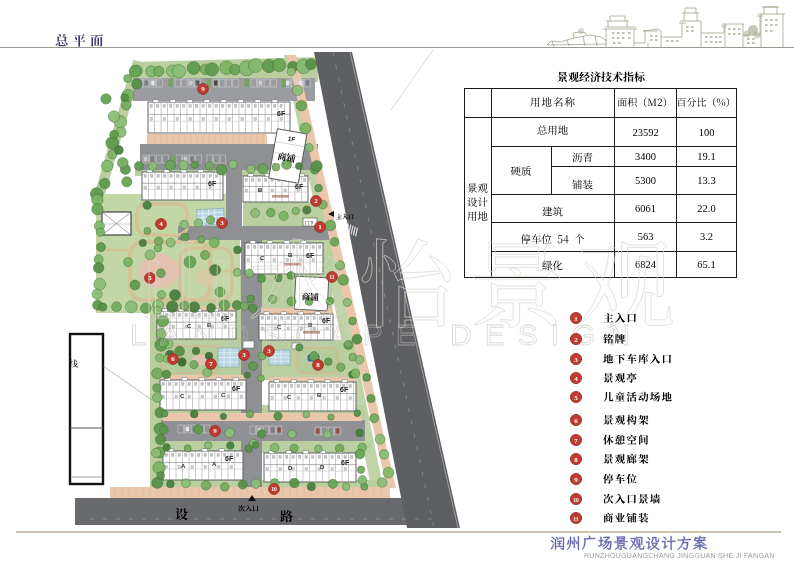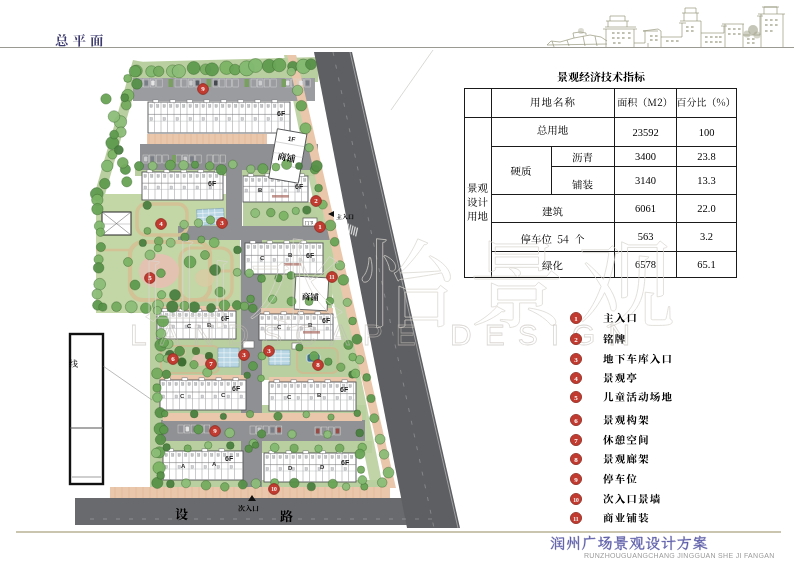--- a/index.html
+++ b/index.html
@@ -1095,40 +1095,40 @@
 <tr style="height:28px">
         <td rowspan="6"></td>
         <td colspan="2"></td>
         <td>23592</td>
         <td>100</td>
       </tr>
 <tr style="height:19px">
         <td rowspan="2"></td>
         <td></td>
         <td>3400</td>
-        <td>23.8</td>
+        <td>19.1</td>
       </tr>
 <tr style="height:27px">
         <td></td>
-        <td>3140</td>
+        <td>5300</td>
         <td>13.3</td>
       </tr>
 <tr style="height:27px">
         <td colspan="2"></td>
         <td>6061</td>
         <td>22.0</td>
       </tr>
 <tr style="height:28px">
         <td colspan="2"></td>
         <td>563</td>
         <td>3.2</td>
       </tr>
 <tr style="height:25px">
         <td colspan="2"></td>
-        <td>6578</td>
+        <td>6824</td>
         <td>65.1</td>
       </tr>
 </tbody>
   </table>
 
 <svg class="abs" style="left:0;top:0;z-index:5;" width="794" height="562" viewBox="0 0 794 562">
     <use href="#r38" transform="translate(138.0 320.0) scale(0.09700 -0.09700)" fill="none" stroke="#d8d5cf" stroke-width="8.5" stroke-opacity="0.9"></use>
     <use href="#r39" transform="translate(248.0 320.0) scale(0.09700 -0.09700)" fill="none" stroke="#d8d5cf" stroke-width="8.5" stroke-opacity="0.9"></use>
     <use href="#r40" transform="translate(358.0 320.0) scale(0.09700 -0.09700)" fill="none" stroke="#d8d5cf" stroke-width="8.5" stroke-opacity="0.9"></use>
     <use href="#r31" transform="translate(468.0 320.0) scale(0.09700 -0.09700)" fill="none" stroke="#d8d5cf" stroke-width="8.5" stroke-opacity="0.9"></use>

